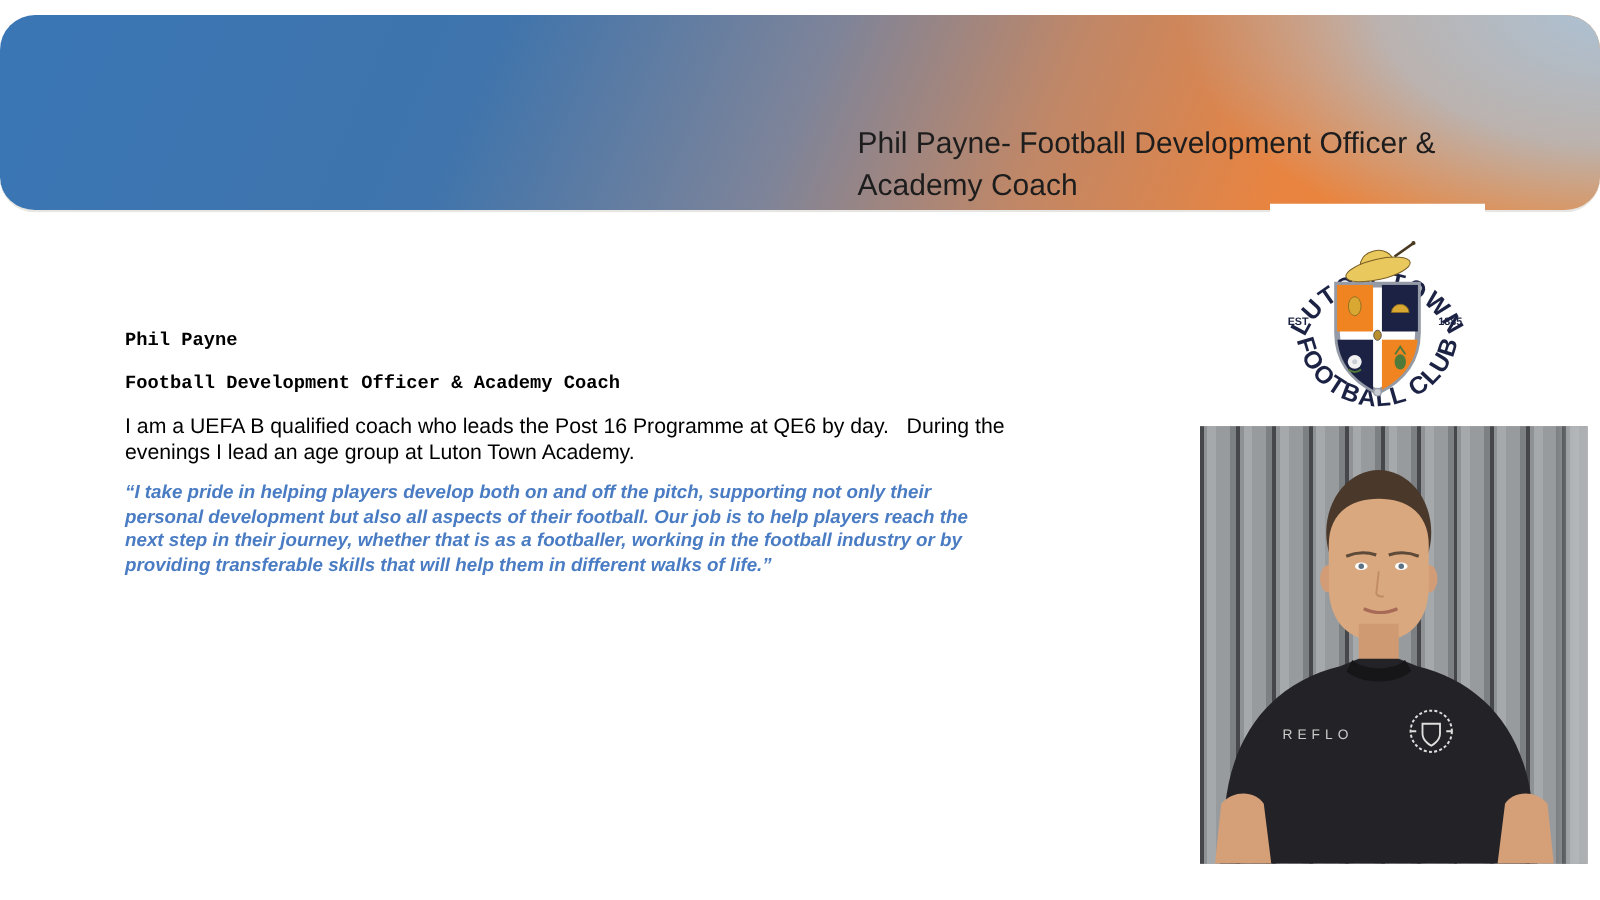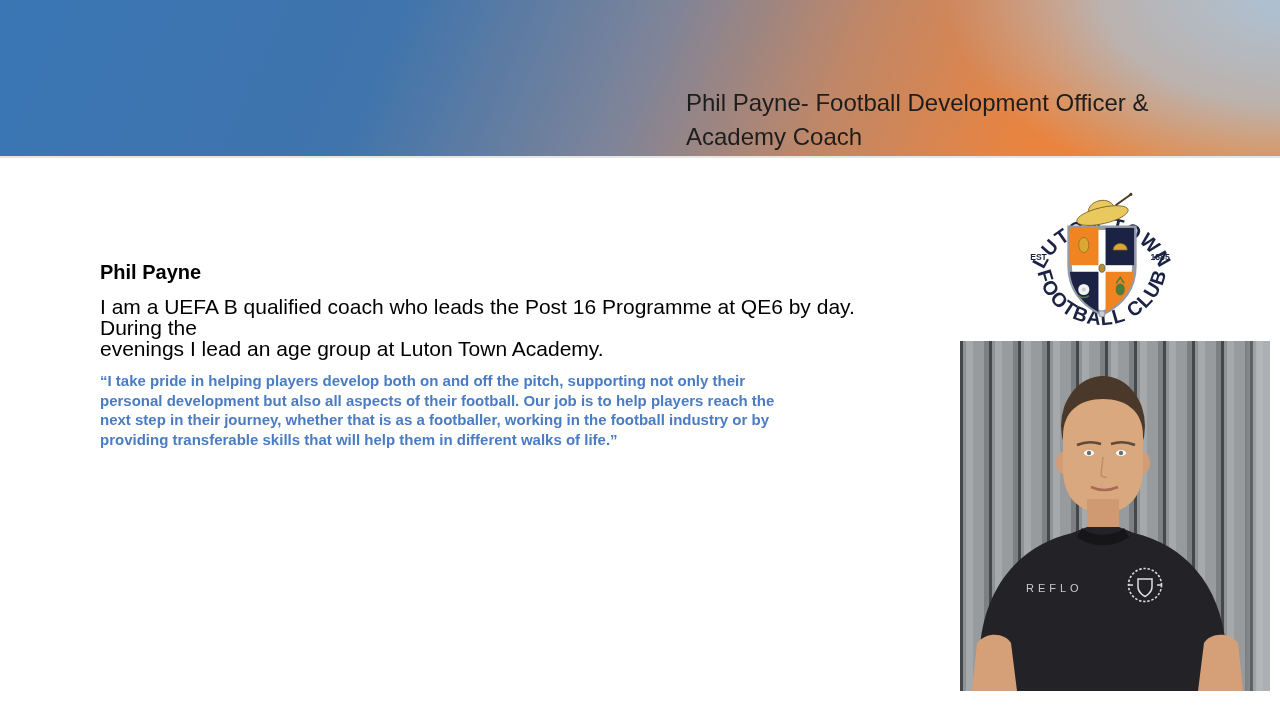--- a/index.html
+++ b/index.html
@@ -5,53 +5,55 @@
   html,body{margin:0;padding:0;background:#ffffff;}
   .slide{
     position:relative;
     width:1280px;height:720px;
     overflow:hidden;
     background:#ffffff;
     font-family:"Liberation Sans", sans-serif;
   }
   
   .banner{
-    position:absolute;left:0;top:0;width:1280px;height:156px;
+    position:absolute;left:0;top:12px;width:1280px;height:156px;
     background:
       radial-gradient(ellipse 500px 300px at 101% -6%,
         #abc2d6 0%, rgba(171,194,214,0.75) 38%, rgba(171,194,214,0) 70%),
       linear-gradient(113deg,
         #3a76b5 0%, #3f74ac 30%, #7e8499 50%, #c08767 65%, #e88441 80%, #ee8330 100%);
     border-bottom:2px solid #e8e6e2;
+    border-radius:28px;
   }
   .banner-title{
     position:absolute;left:686px;top:86px;width:570px;
     font-size:24px;line-height:34px;
     color:#1d1d1d;
     white-space:pre-wrap;
   }
   
   .bio{
     position:absolute;left:100px;top:262px;width:800px;
     color:#000000;
   }
   .bio h3{
     margin:0 0 13px 0;
-    font-size:20px;line-height:21px;font-weight:bold;
+    font-size:15px;line-height:21px;font-weight:bold;
     white-space:pre-wrap;
+    font-family:Liberation Mono, monospace;
   }
   .bio p{
     margin:0 0 12px 0;
-    font-size:21px;line-height:21px;
+    font-size:17px;line-height:21px;
     white-space:pre-wrap;
   }
   .bio .quote{
     margin:1px 0 0 0;
     font-size:15px;line-height:19.5px;
-    font-weight:bold;
+    font-weight:bold;font-style:italic;
     color:#4a7cc4;
     white-space:pre-wrap;
   }
   
   .club-logo{
     position:absolute;left:1016px;top:163px;width:172px;height:172px;
     background:#ffffff;
   }
   .club-logo svg{display:block;width:100%;height:100%;}
   
@@ -77,20 +79,21 @@
 
 <div class="slide">
 
   <div class="banner">
     <div class="banner-title">Phil Payne- Football Development Officer &amp;
 Academy Coach</div>
   </div>
 
   <div class="bio">
     <h3>Phil Payne</h3>
+    <h3>Football Development Officer &amp; Academy Coach</h3>
     <p>I am a UEFA B qualified coach who leads the Post 16 Programme at QE6 by day.   During the
 evenings I lead an age group at Luton Town Academy.</p>
     <p class="quote">“I take pride in helping players develop both on and off the pitch, supporting not only their
 personal development but also all aspects of their football. Our job is to help players reach the
 next step in their journey, whether that is as a footballer, working in the football industry or by
 providing transferable skills that will help them in different walks of life.”</p>
   </div>
 
   <div class="club-logo">
     <svg viewBox="0 0 170 170">

